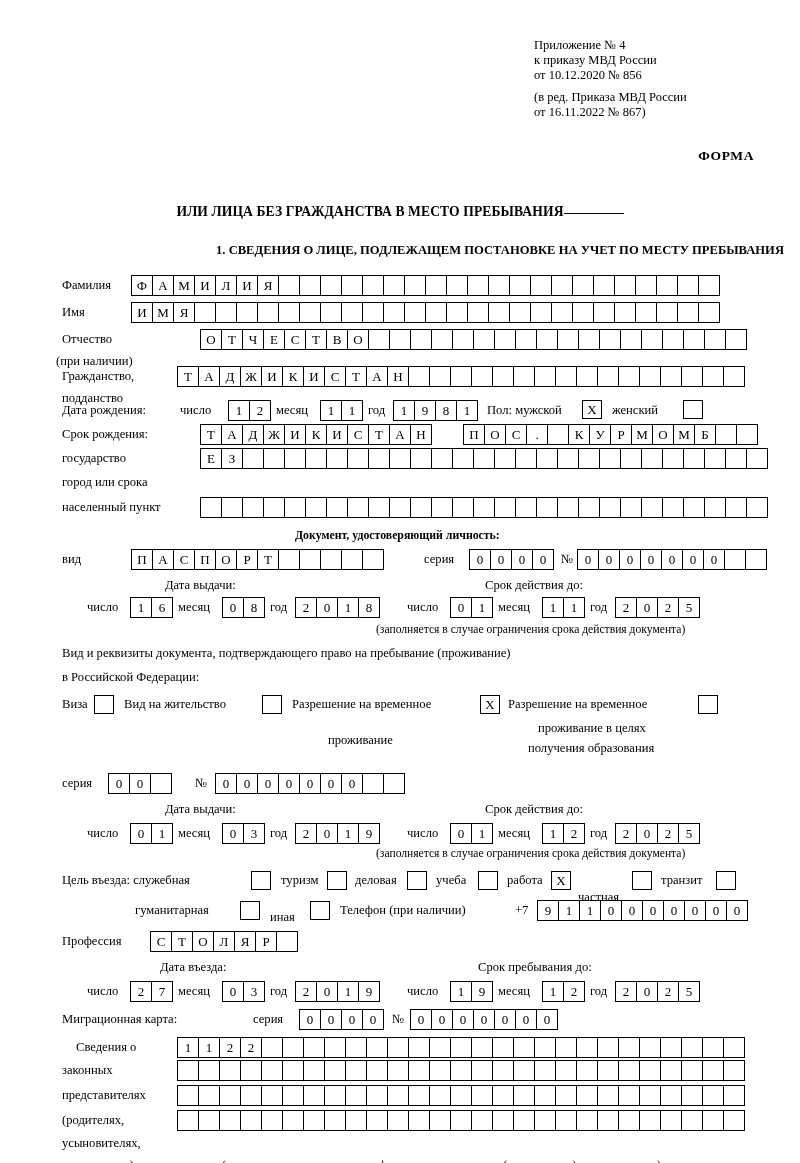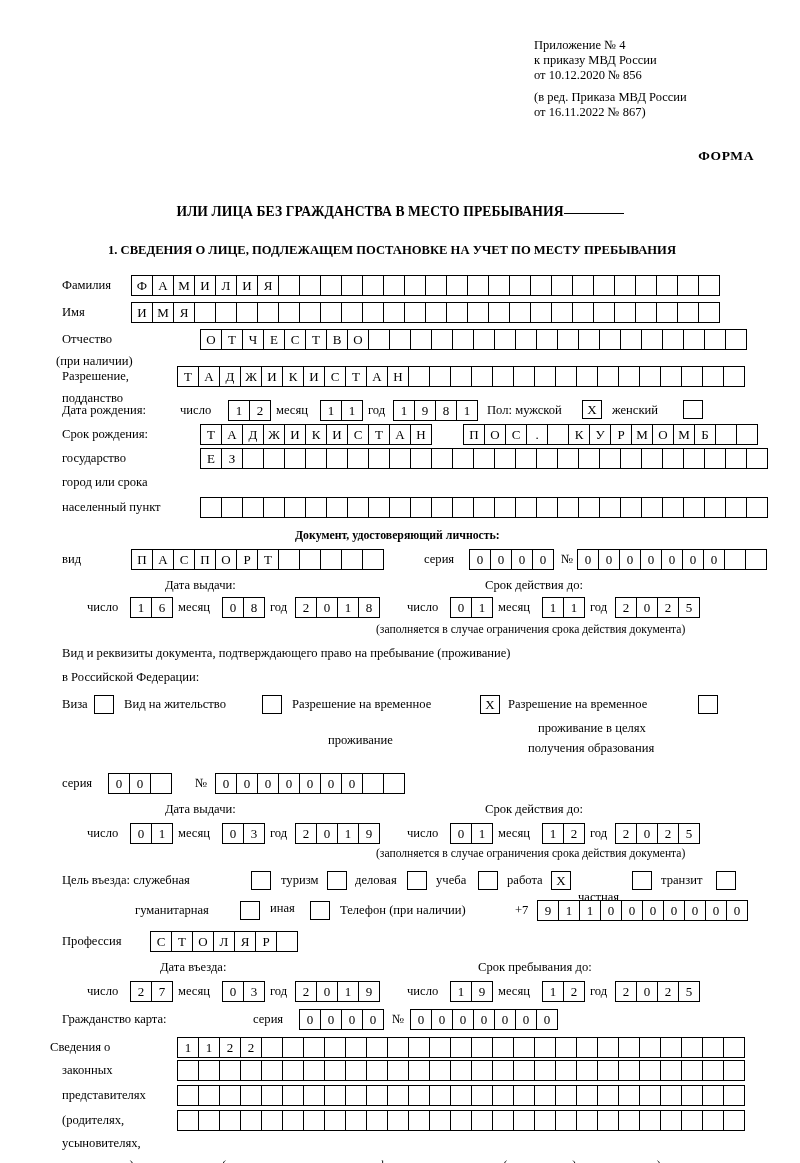--- a/index.html
+++ b/index.html
@@ -55,21 +55,21 @@
     display: inline-block;
     width: 60px;
     border-bottom: 1px solid #000;
     vertical-align: 2px;
   }
   .section-title {
     position: absolute;
     top: 243px;
     left: 0;
     width: 784px;
-    text-align: center;
+    text-align: right;
     font-size: 12.6px;
     font-weight: bold;
   }
 
   
   .form {
     position: absolute;
     top: 275px;
     left: 0;
     width: 800px;
@@ -235,21 +235,21 @@
           <div class="bx"></div>
           <div class="bx"></div>
           <div class="bx"></div>
           <div class="bx"></div>
           <div class="bx"></div>
           <div class="bx"></div>
         </div>
     </div>
 
     <div class="row" style="height:30px;">
-      <div class="lbl" style="left:62px; top:12px;">Разрешение,</div>
+      <div class="lbl" style="left:62px; top:12px;">Гражданство,</div>
       <div class="lbl" style="left:62px; top:34px;">подданство</div>
       <div class="boxes" style="left:177px; top:10px;">
           <div class="bx">Т</div>
           <div class="bx">А</div>
           <div class="bx">Д</div>
           <div class="bx">Ж</div>
           <div class="bx">И</div>
           <div class="bx">К</div>
           <div class="bx">И</div>
           <div class="bx">С</div>
@@ -596,21 +596,21 @@
       <span class="cbx" style="position:absolute; left:551px; top:4px;">X</span>
       <div class="lbl" style="left:578px; top:22px;">частная</div>
       <span class="cbx" style="position:absolute; left:632px; top:4px;"></span>
       <div class="lbl" style="left:661px; top:5px;">транзит</div>
       <span class="cbx" style="position:absolute; left:716px; top:4px;"></span>
     </div>
 
     <div class="row" style="height:30px;">
       <div class="lbl" style="left:135px; top:5px;">гуманитарная</div>
       <span class="cbx" style="position:absolute; left:240px; top:4px;"></span>
-      <div class="lbl" style="left:270px; top:3px;text-align:right;">иная</div>
+      <div class="lbl" style="left:270px; top:12px;text-align:right;">иная</div>
       <span class="cbx" style="position:absolute; left:310px; top:4px;"></span>
       <div class="lbl" style="left:340px; top:5px;">Телефон (при наличии)</div>
       <div class="lbl" style="left:515px; top:5px;">+7</div>
       <div class="boxes" style="left:537px; top:3px;">
           <div class="bx">9</div>
           <div class="bx">1</div>
           <div class="bx">1</div>
           <div class="bx">0</div>
           <div class="bx">0</div>
           <div class="bx">0</div>
@@ -670,42 +670,42 @@
       <div class="lbl" style="left:590px; top:3px;">год</div>
       <div class="boxes" style="left:615px; top:1px;">
           <div class="bx">2</div>
           <div class="bx">0</div>
           <div class="bx">2</div>
           <div class="bx">5</div>
         </div>
     </div>
 
     <div class="row" style="height:30px;">
-      <div class="lbl" style="left:62px; top:6px;">Гражданство карта:</div>
+      <div class="lbl" style="left:62px; top:6px;">Миграционная карта:</div>
       <div class="lbl" style="left:253px; top:6px;">серия</div>
       <div class="boxes" style="left:299px; top:4px;">
           <div class="bx">0</div>
           <div class="bx">0</div>
           <div class="bx">0</div>
           <div class="bx">0</div>
         </div>
       <div class="lbl" style="left:392px; top:6px;">№</div>
       <div class="boxes" style="left:410px; top:4px;">
           <div class="bx">0</div>
           <div class="bx">0</div>
           <div class="bx">0</div>
           <div class="bx">0</div>
           <div class="bx">0</div>
           <div class="bx">0</div>
           <div class="bx">0</div>
         </div>
     </div>
 
     <div class="row" style="height:25px;">
-      <div class="lbl" style="left:50px; top:4px;">Сведения о</div>
+      <div class="lbl" style="left:76px; top:4px;">Сведения о</div>
       <div class="boxes" style="left:177px; top:2px;">
           <div class="bx">1</div>
           <div class="bx">1</div>
           <div class="bx">2</div>
           <div class="bx">2</div>
           <div class="bx"></div>
           <div class="bx"></div>
           <div class="bx"></div>
           <div class="bx"></div>
           <div class="bx"></div>

